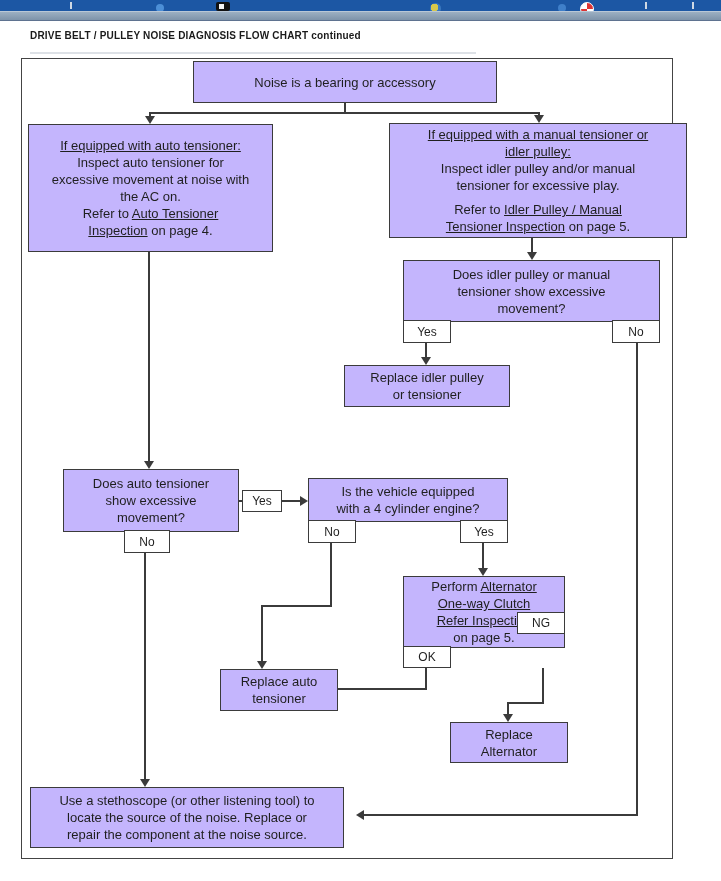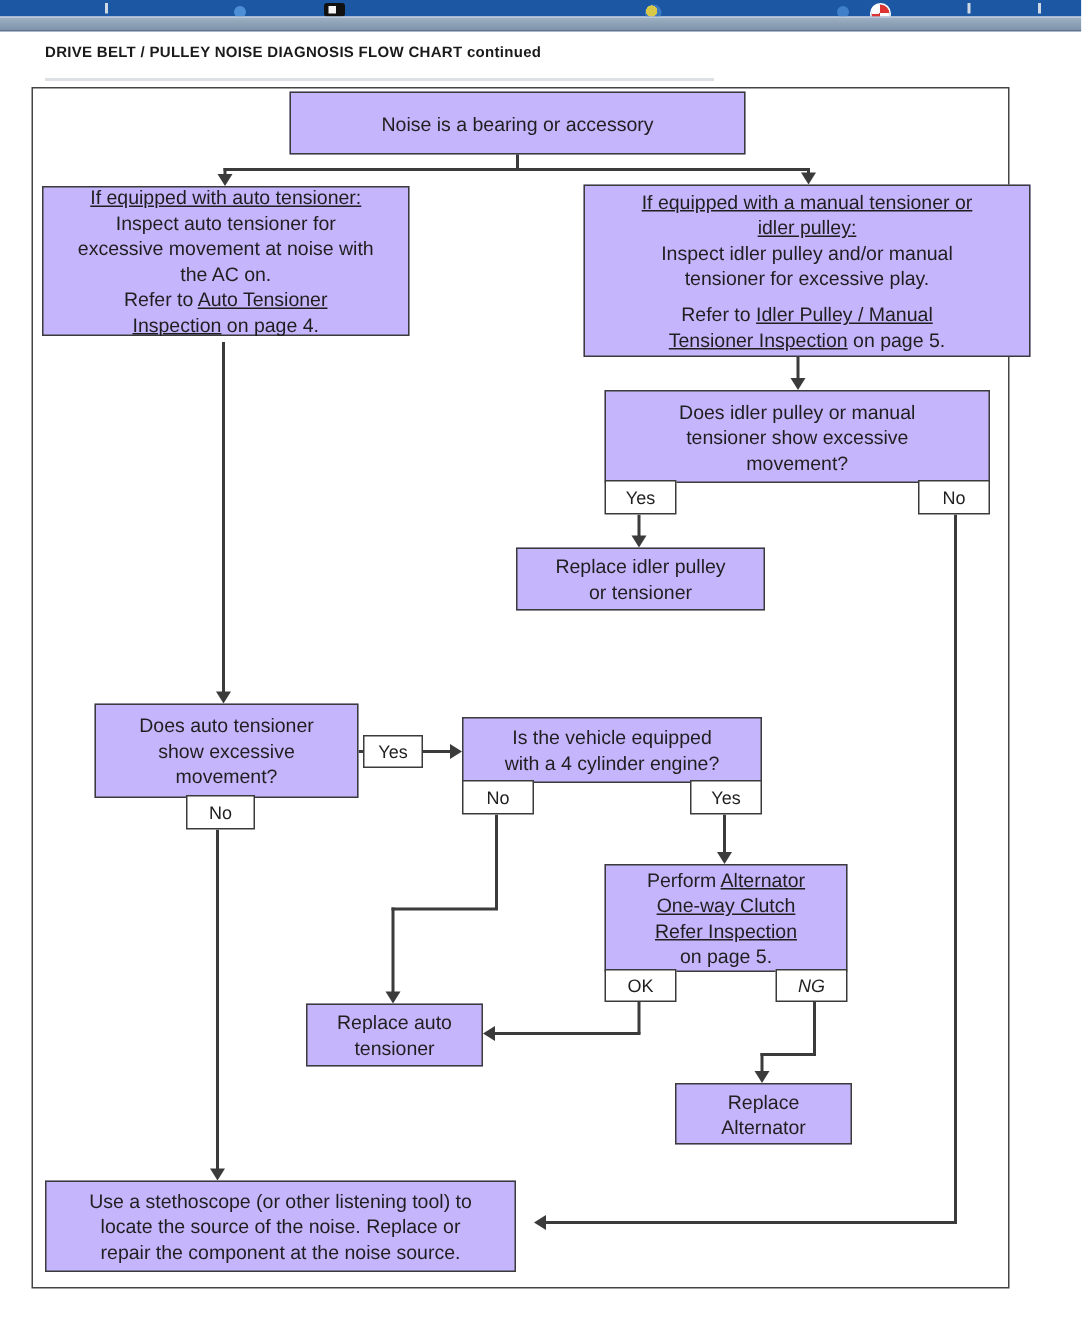--- a/index.html
+++ b/index.html
@@ -105,21 +105,21 @@
   <div class="v" style="left:507px;top:702px;height:13px;"></div>
   <div class="ad" style="left:503px;top:714px;"></div>
 
   <div class="v" style="left:144px;top:553px;height:228px;"></div>
   <div class="ad" style="left:140px;top:779px;"></div>
 
   <div class="box" style="left:193px;top:61px;width:304px;height:42px;">
     <div class="ln">Noise is a bearing or accessory</div>
   </div>
 
-  <div class="box" style="left:28px;top:124px;width:245px;height:100px;">
+  <div class="box" style="left:28px;top:124px;width:245px;height:128px;">
     <div class="ln u">If equipped with auto tensioner:</div>
     <div class="ln">Inspect auto tensioner for</div>
     <div class="ln">excessive movement at noise with</div>
     <div class="ln">the AC on.</div>
     <div class="ln"><span>Refer to </span><span class="u">Auto Tensioner</span></div>
     <div class="ln"><span class="u">Inspection</span><span> on page 4.</span></div>
   </div>
 
   <div class="box" style="left:389px;top:123px;width:298px;height:115px;">
     <div class="ln u">If equipped with a manual tensioner or</div>
@@ -173,25 +173,25 @@
 
   <div class="box" style="left:403px;top:576px;width:162px;height:72px;">
     <div class="ln"><span>Perform </span><span class="u">Alternator</span></div>
     <div class="ln u">One-way Clutch</div>
     <div class="ln u">Refer Inspection</div>
     <div class="ln">on page 5.</div>
   </div>
   <div class="tab" style="left:403px;top:646px;width:48px;height:22px;">
     <span>OK</span>
   </div>
-  <div class="tab" style="left:517px;top:646px;width:48px;height:22px;font-style:italic;">
+  <div class="tab" style="left:517px;top:612px;width:48px;height:22px;">
     <span>NG</span>
   </div>
 
-  <div class="box" style="left:204px;top:669px;width:118px;height:42px;">
+  <div class="box" style="left:220px;top:669px;width:118px;height:42px;">
     <div class="ln">Replace auto</div>
     <div class="ln">tensioner</div>
   </div>
 
   <div class="box" style="left:450px;top:722px;width:118px;height:41px;">
     <div class="ln">Replace</div>
     <div class="ln">Alternator</div>
   </div>
 
   <div class="box" style="left:30px;top:787px;width:314px;height:61px;">

